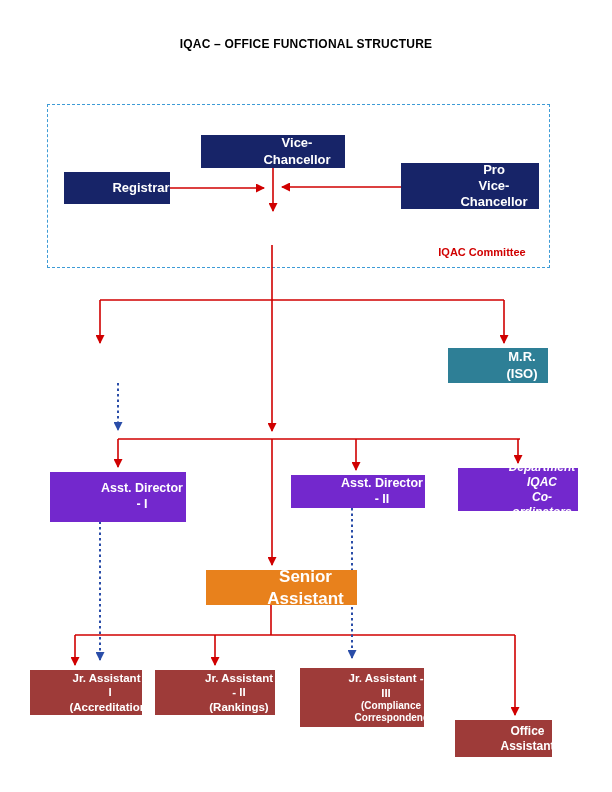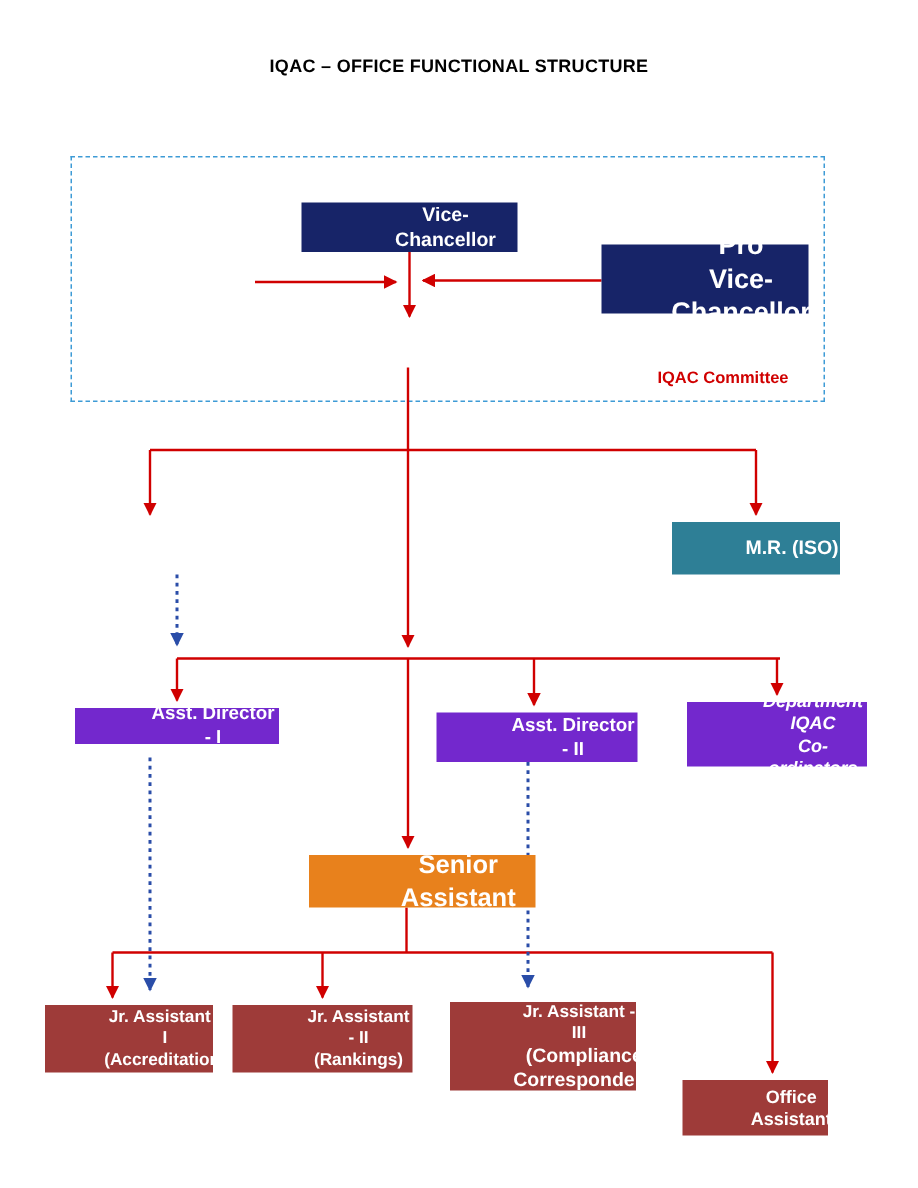--- a/index.html
+++ b/index.html
@@ -38,21 +38,21 @@
     display:flex; flex-direction:column; align-items:center; justify-content:center;
     text-align:center; white-space:pre-line; line-height:1.25;
     z-index:2;
     padding-left:48px;
   }
   .navy   { background:var(--navy); }
   .teal   { background:var(--teal); }
   .purple { background:var(--purple); }
   .orange { background:var(--orange); }
   .maroon { background:var(--maroon); }
-  .node .sub { font-size:13px; line-height:1.2; white-space:pre-line;margin-left:20px; }
+  .node .sub { font-size:10px; line-height:1.2; white-space:pre-line;margin-left:20px; }
 </style>
 </head>
 <body>
 
 <div class="page">
 
   <div class="title">IQAC – OFFICE FUNCTIONAL STRUCTURE</div>
 
   <div class="dashed-box"></div>
 
@@ -89,31 +89,32 @@
 
     <g>
       <path class="line-blue" d="M118,383 L118,430" marker-end="url(#ab)"></path>
       <path class="line-blue" d="M100,505 L100,660" marker-end="url(#ab)"></path>
       <path class="line-blue" d="M352,508 L352,658" marker-end="url(#ab)"></path>
     </g>
   </svg>
 
   <div class="node navy" style="left:201px; top:135px; width:144px; height:33px; font-size:13px;">Vice-Chancellor</div>
 
+  <div class="node navy" style="left:64px; top:172px; width:106px; height:32px; font-size:13px;">Registrar</div>
 
-  <div class="node navy" style="left:401px; top:163px; width:138px; height:46px; font-size:18px;">Pro
+  <div class="node navy" style="left:401px; top:163px; width:138px; height:46px; font-size:13px;">Pro
 Vice-Chancellor</div>
 
 
   <div class="committee">IQAC Committee</div>
 
 
-  <div class="node teal" style="left:448px; top:348px; width:112px; height:35px; font-size:13px;">M.R. (ISO)</div>
+  <div class="node teal" style="left:448px; top:348px; width:100px; height:35px; font-size:13px;">M.R. (ISO)</div>
 
-  <div class="node purple" style="left:50px; top:472px; width:136px; height:24px; font-size:12.5px;">Asst. Director - I</div>
+  <div class="node purple" style="left:50px; top:472px; width:136px; height:50px; font-size:12.5px;">Asst. Director - I</div>
 
   <div class="node purple" style="left:291px; top:475px; width:134px; height:33px; font-size:12.5px;">Asst. Director - II</div>
 
   <div class="node purple" style="left:458px; top:468px; width:120px; height:43px; font-size:12px;font-style:italic;">Department IQAC
 Co-ordinators</div>
 
   <div class="node orange" style="left:206px; top:570px; width:151px; height:35px; font-size:17px;">Senior Assistant</div>
 
   <div class="node maroon" style="left:30px; top:670px; width:112px; height:45px; font-size:11.5px;">Jr. Assistant - I
 (Accreditation)</div>

